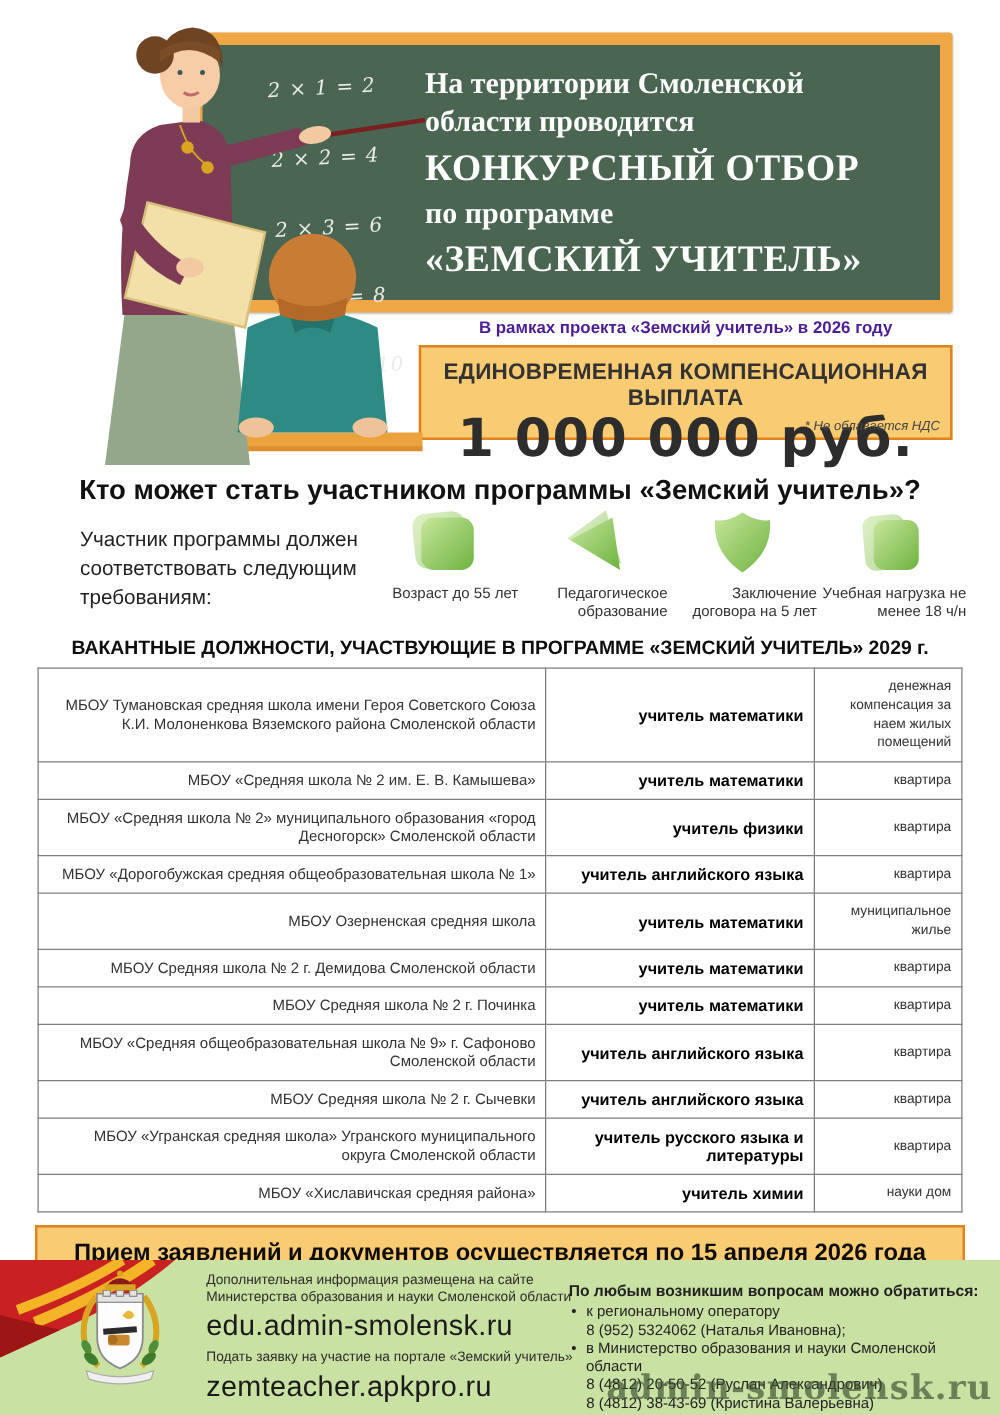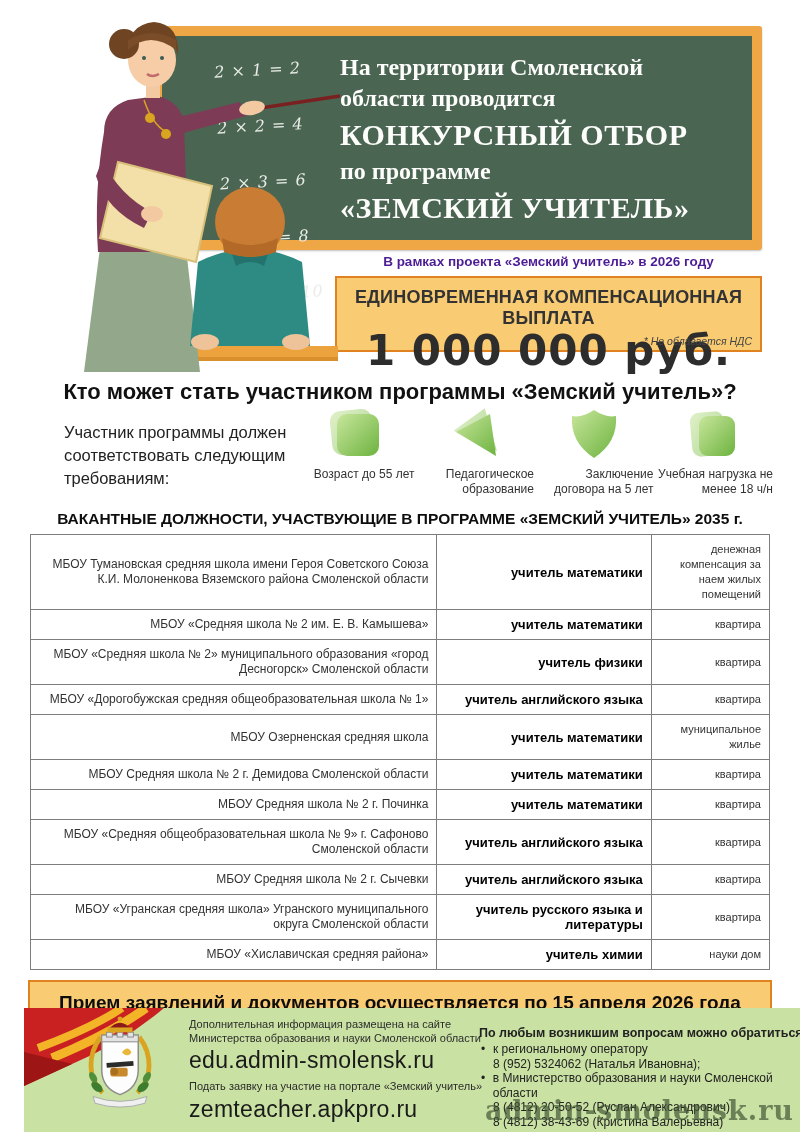--- a/index.html
+++ b/index.html
@@ -78,21 +78,21 @@
 
   
   .deadline-banner {
     margin:10px 28px 0; height:46px; background:#f9cb72; border:2px solid #df821f;
     display:flex; align-items:center; justify-content:center;
     font-weight:bold; font-size:19px; color:#0d0d0d; white-space:nowrap;
   }
 
   
   .footer {
-    position:absolute; left:0; right:0; bottom:0; height:124px; background:#c9e1a2;margin-left:24px;
+    position:absolute; left:0; right:0; bottom:0; height:124px; background:#c9e1a2;
   }
   .ribbon-flag { position:absolute; left:0; top:0; }
   .coat-of-arms { position:absolute; left:48px; top:6px; }
   .footer-mid { position:absolute; left:165px; top:10px; width:295px; color:#2d2d2d; }
   .footer-info { font-size:11px; line-height:13.5px; }
   .footer-site { font-size:23px; line-height:27px; color:#1a1a1a; margin:2px 0 6px; letter-spacing:.3px; }
   .footer-right { position:absolute; left:455px; top:18px; width:335px; color:#222; }
   .contacts-heading { font-weight:bold; font-size:12.5px; margin-bottom:2px; }
   .contact-item { display:flex; font-size:12px; line-height:14.5px; }
   .bullet { width:14px; padding-left:2px; }
@@ -220,21 +220,21 @@
           <svg width="60" height="56" viewBox="0 0 60 56">
             <rect x="8" y="6" width="34" height="44" rx="9" fill="url(#g1)" opacity=".55" transform="rotate(-5 25 28)"></rect>
             <rect x="16" y="10" width="36" height="40" rx="9" fill="url(#g1)"></rect>
           </svg>
         </div>
         <div class="req-label">Учебная нагрузка не менее 18 ч/н</div>
       </div>
     </div>
   </div>
 
-  <div class="vacancies-heading">ВАКАНТНЫЕ ДОЛЖНОСТИ, УЧАСТВУЮЩИЕ В ПРОГРАММЕ «ЗЕМСКИЙ УЧИТЕЛЬ» 2035 г.</div>
+  <div class="vacancies-heading">ВАКАНТНЫЕ ДОЛЖНОСТИ, УЧАСТВУЮЩИЕ В ПРОГРАММЕ «ЗЕМСКИЙ УЧИТЕЛЬ» 2029 г.</div>
 
   <table class="vacancies">
     <tbody>
       <tr>
         <td class="col-school">МБОУ Тумановская средняя школа имени Героя Советского Союза К.И. Молоненкова Вяземского района Смоленской области</td>
         <td class="col-position">учитель математики</td>
         <td class="col-housing">денежная компенсация за наем жилых помещений</td>
       </tr>
       <tr>
         <td class="col-school">МБОУ «Средняя школа № 2 им. Е. В. Камышева»</td>

